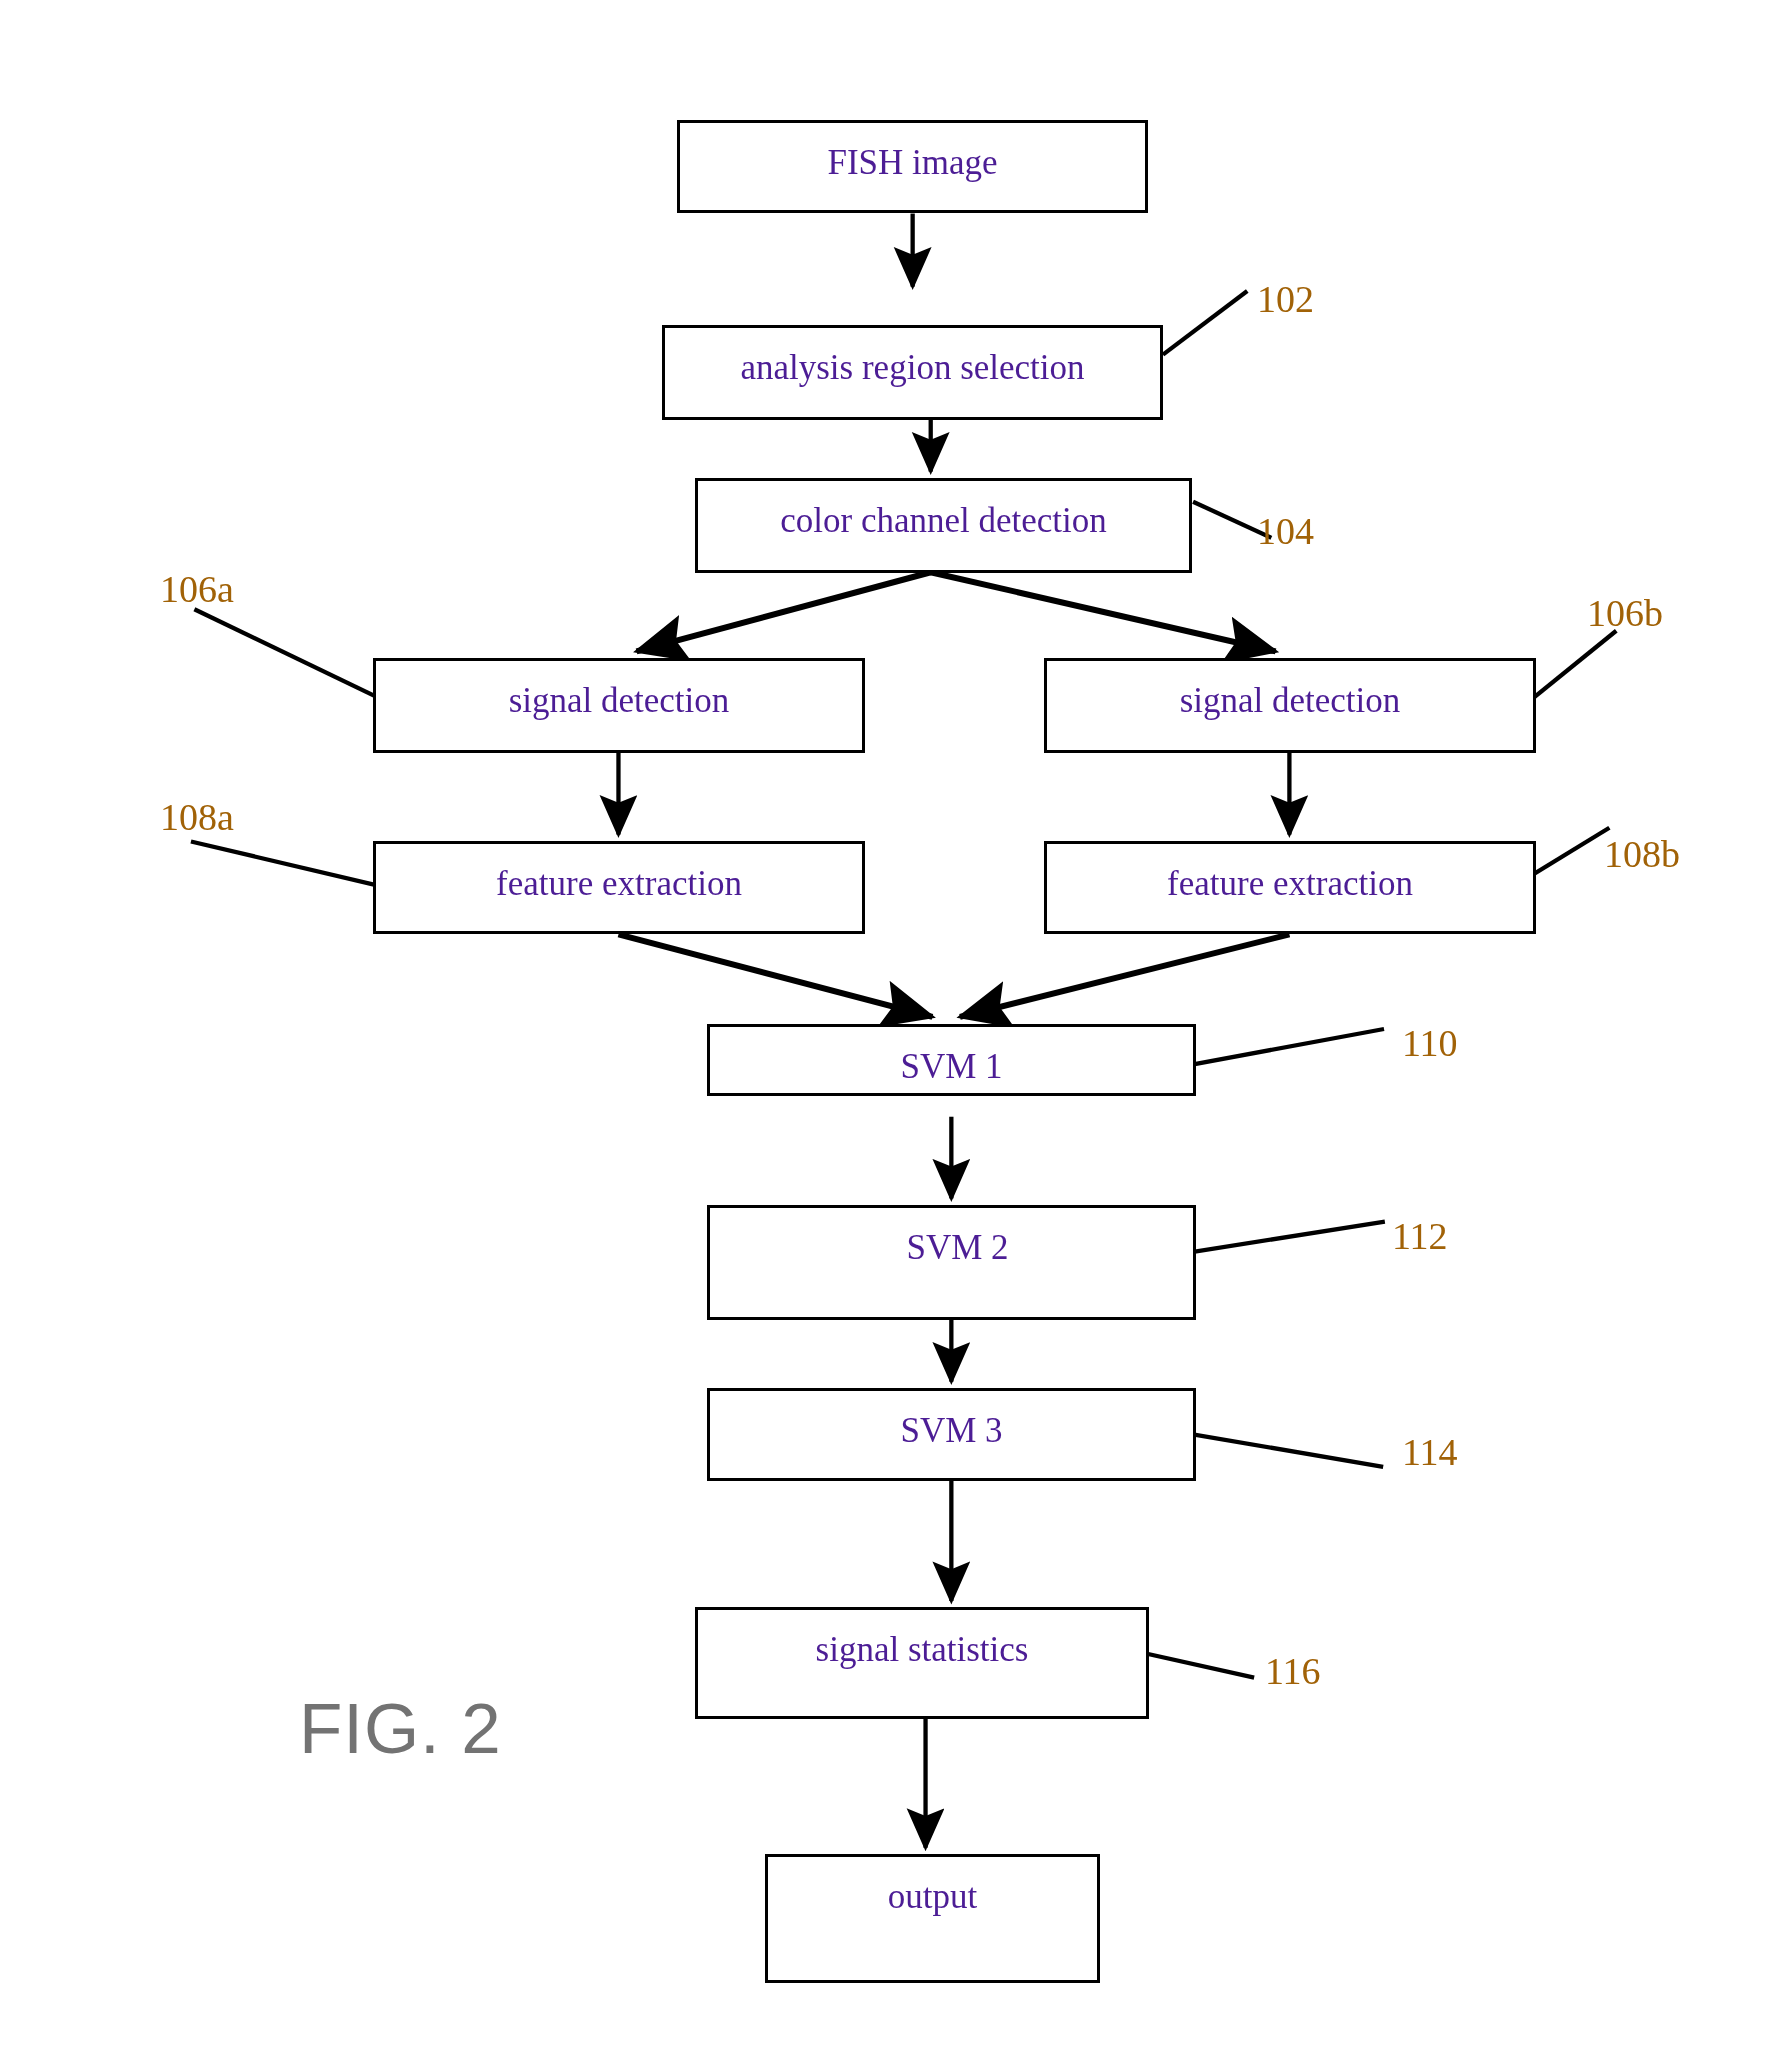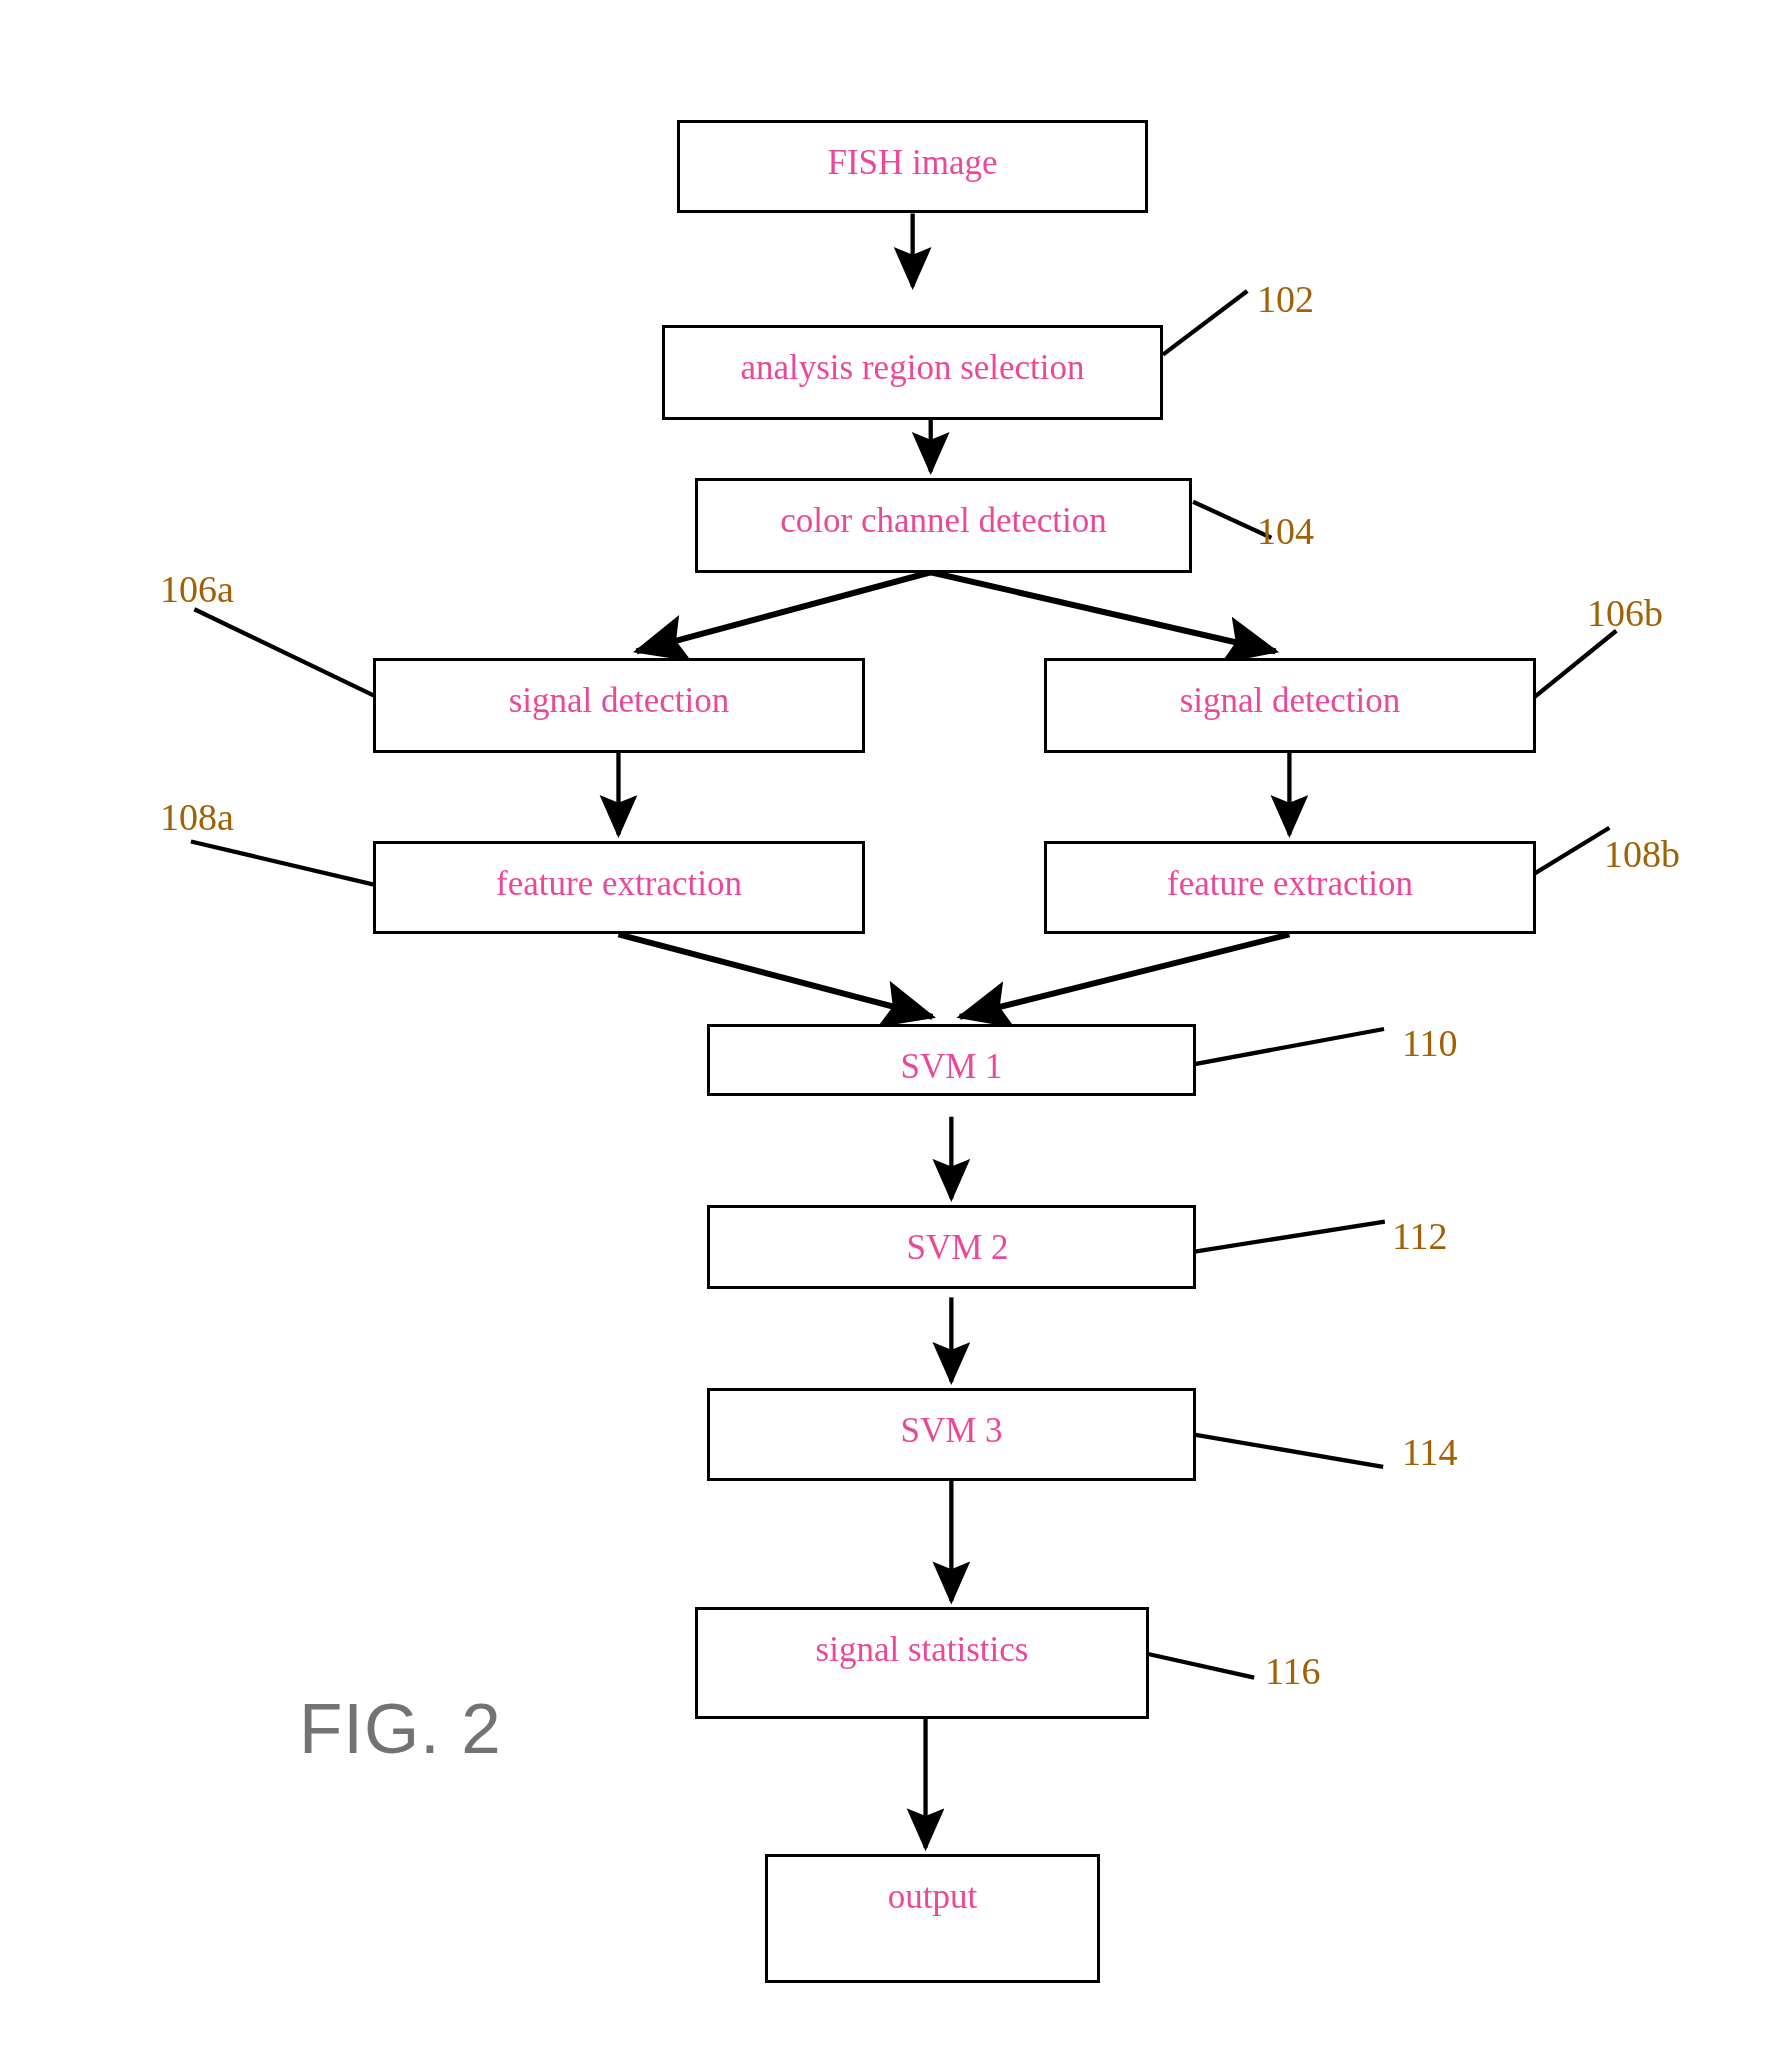--- a/index.html
+++ b/index.html
@@ -28,21 +28,21 @@
   .node {
     position: absolute;
     box-sizing: border-box;
     border: 3.4px solid #000000;
     background: #ffffff;
     display: flex;
     justify-content: center;
     align-items: flex-start;
     font-family: "Liberation Serif", "DejaVu Serif", serif;
     font-size: 35px;
-    color: #ec4899;
+    color: #4c1d95;
     line-height: 1;
     white-space: nowrap;
   }
   .node > span {
     display: block;
     padding-top: 22.4px;
   }
   .ref-label {
     position: absolute;
     font-family: "Liberation Serif", "DejaVu Serif", serif;
@@ -184,21 +184,21 @@
   </div>
 
   <div class="node" style="left:1044px; top:841px; width:492px; height:93px;">
     <span>feature extraction</span>
   </div>
 
   <div class="node" style="left:707px; top:1024px; width:489px; height:72px;">
     <span>SVM 1</span>
   </div>
 
-  <div class="node" style="left:707px; top:1205px; width:489px; height:84px;padding-left:12px;">
+  <div class="node" style="left:707px; top:1205px; width:489px; height:115px;padding-left:12px;">
     <span>SVM 2</span>
   </div>
 
   <div class="node" style="left:707px; top:1388px; width:489px; height:93px;">
     <span>SVM 3</span>
   </div>
 
   <div class="node" style="left:695px; top:1607px; width:454px; height:112px;">
     <span>signal statistics</span>
   </div>

